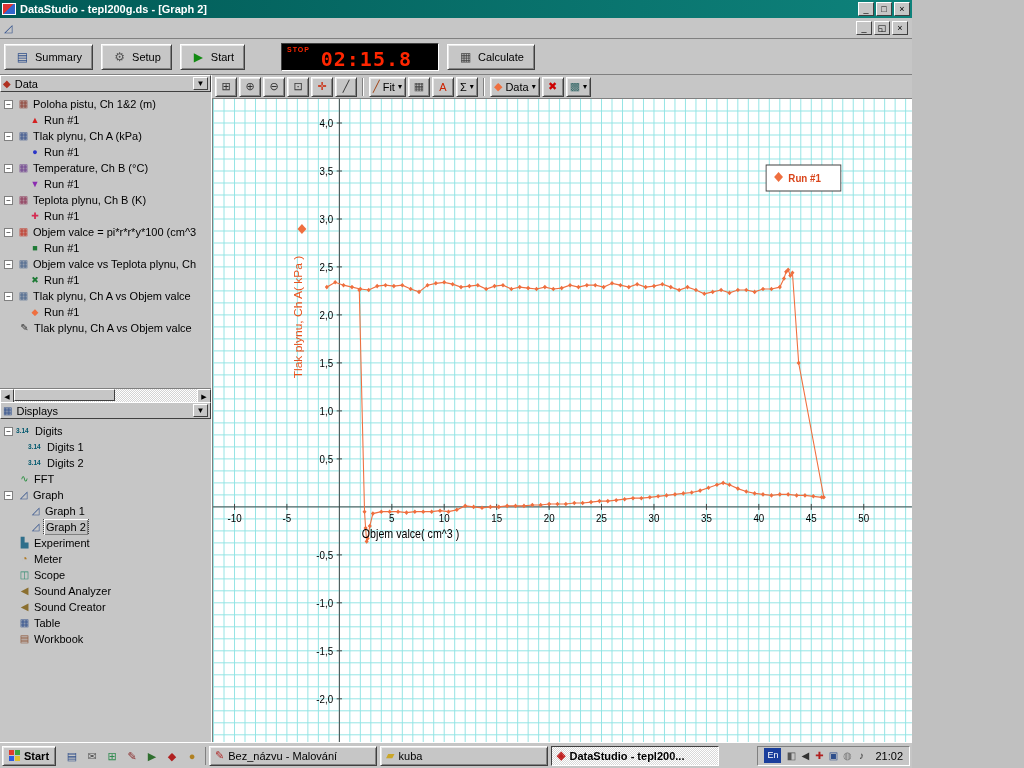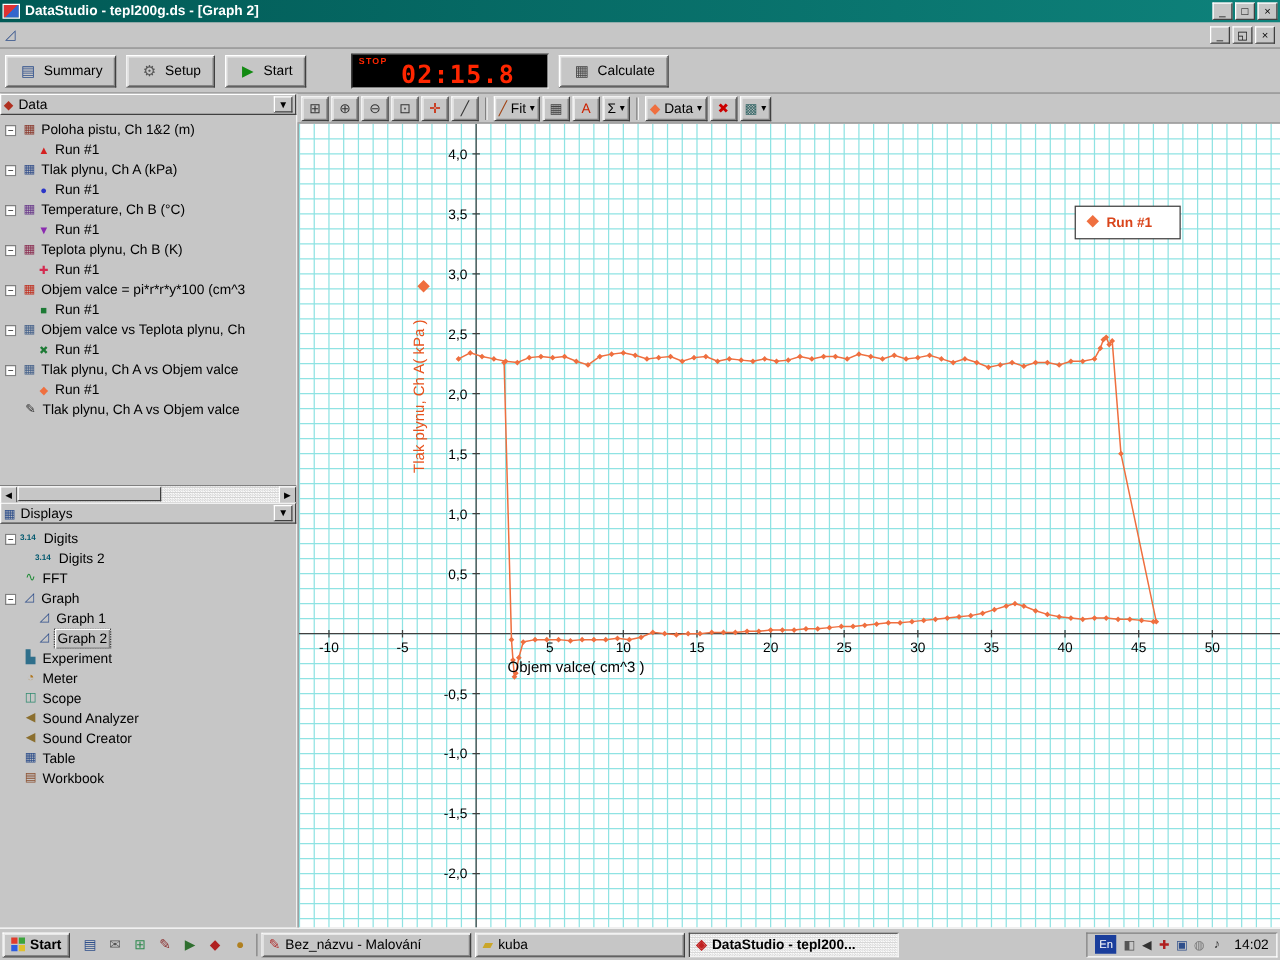--- a/index.html
+++ b/index.html
@@ -1,18 +1,18 @@
 <!DOCTYPE html>
 <html><head>
 <meta charset="utf-8">
 <style>
   html,body{margin:0;padding:0;width:1024px;height:768px;overflow:hidden;
     font-family:"Liberation Sans",sans-serif;font-size:11px;background:#c0c0c0;color:#000;}
   *{box-sizing:border-box;}
-  .window{width:1024px;height:768px;display:flex;flex-direction:column;}
+  .window{width:912px;height:768px;display:flex;flex-direction:column;}
 
   
   .titlebar{height:18px;background:linear-gradient(90deg,#015a56,#0e827b);display:flex;align-items:center;
     padding:0 2px;color:#fff;font-weight:bold;}
   .app-icon{width:14px;height:12px;margin-right:4px;background:linear-gradient(135deg,#d33 0 50%,#36c 50% 100%);
     border:1px solid #fff;}
   .title-text{flex:1;white-space:nowrap;overflow:hidden;}
   .win-btns{display:flex;gap:2px;}
   .wbtn{width:16px;height:14px;font-size:9px;line-height:10px;padding:0;background:#c6c6c6;
     border:1px solid;border-color:#fff #404040 #404040 #fff;font-family:inherit;}
@@ -239,20 +239,24 @@
       <div class="panel-header" data-name="displays-panel-header">
         <span class="phicon" style="color:#2f4f8b" data-name="displays-panel-icon">▦</span>
         <span class="phlabel" data-name="displays-panel-title">Displays</span>
         <button class="ph-drop" data-name="displays-panel-dropdown-icon">▼</button>
       </div>
       <div class="tree tree-displays" id="displays-tree" data-name="displays-tree">
           <div class="trow" data-name="display-tree-item" style="padding-left: 4px;">
             <span class="expand" data-name="expand-collapse-icon">−</span>
             <span class="ticon-mini" data-name="digits-icon">3.14</span>
             <span class="tlabel" data-name="display-tree-label">Digits</span>
+          </div>
+          <div class="trow" data-name="display-tree-item" style="padding-left: 28px;">
+            <span class="ticon-mini" data-name="digits-icon">3.14</span>
+            <span class="tlabel" data-name="display-tree-label">Digits 1</span>
           </div>
           <div class="trow" data-name="display-tree-item" style="padding-left: 28px;">
             <span class="ticon-mini" data-name="digits-icon">3.14</span>
             <span class="tlabel" data-name="display-tree-label">Digits 2</span>
           </div>
           <div class="trow" data-name="display-tree-item" style="padding-left: 17px;">
             <span class="ticon" data-name="display-tree-icon" style="color: rgb(29, 138, 53);">∿</span>
             <span class="tlabel" data-name="display-tree-label">FFT</span>
           </div>
           <div class="trow" data-name="display-tree-item" style="padding-left: 4px;">
@@ -459,17 +463,17 @@
     <div class="tray" data-name="system-tray">
       <span class="kbd" data-name="keyboard-layout-indicator">En</span>
       <span id="tray-icons" style="display:flex" data-name="tray-icons">
           <span class="tray-icon" data-name="tray-display-icon" style="color: rgb(85, 85, 85);">◧</span>
           <span class="tray-icon" data-name="tray-volume-icon" style="color: rgb(51, 51, 51);">◀</span>
           <span class="tray-icon" data-name="tray-antivirus-icon" style="color: rgb(176, 32, 32);">✚</span>
           <span class="tray-icon" data-name="tray-network-icon" style="color: rgb(47, 79, 139);">▣</span>
           <span class="tray-icon" data-name="tray-scheduler-icon" style="color: rgb(119, 119, 119);">◍</span>
           <span class="tray-icon" data-name="tray-sound-icon" style="color: rgb(51, 51, 51);">♪</span>
         </span>
-      <span class="clock" data-name="taskbar-clock">14:02</span>
+      <span class="clock" data-name="taskbar-clock">21:02</span>
     </div>
   </div>
 
 </div>
 
 </body></html>

